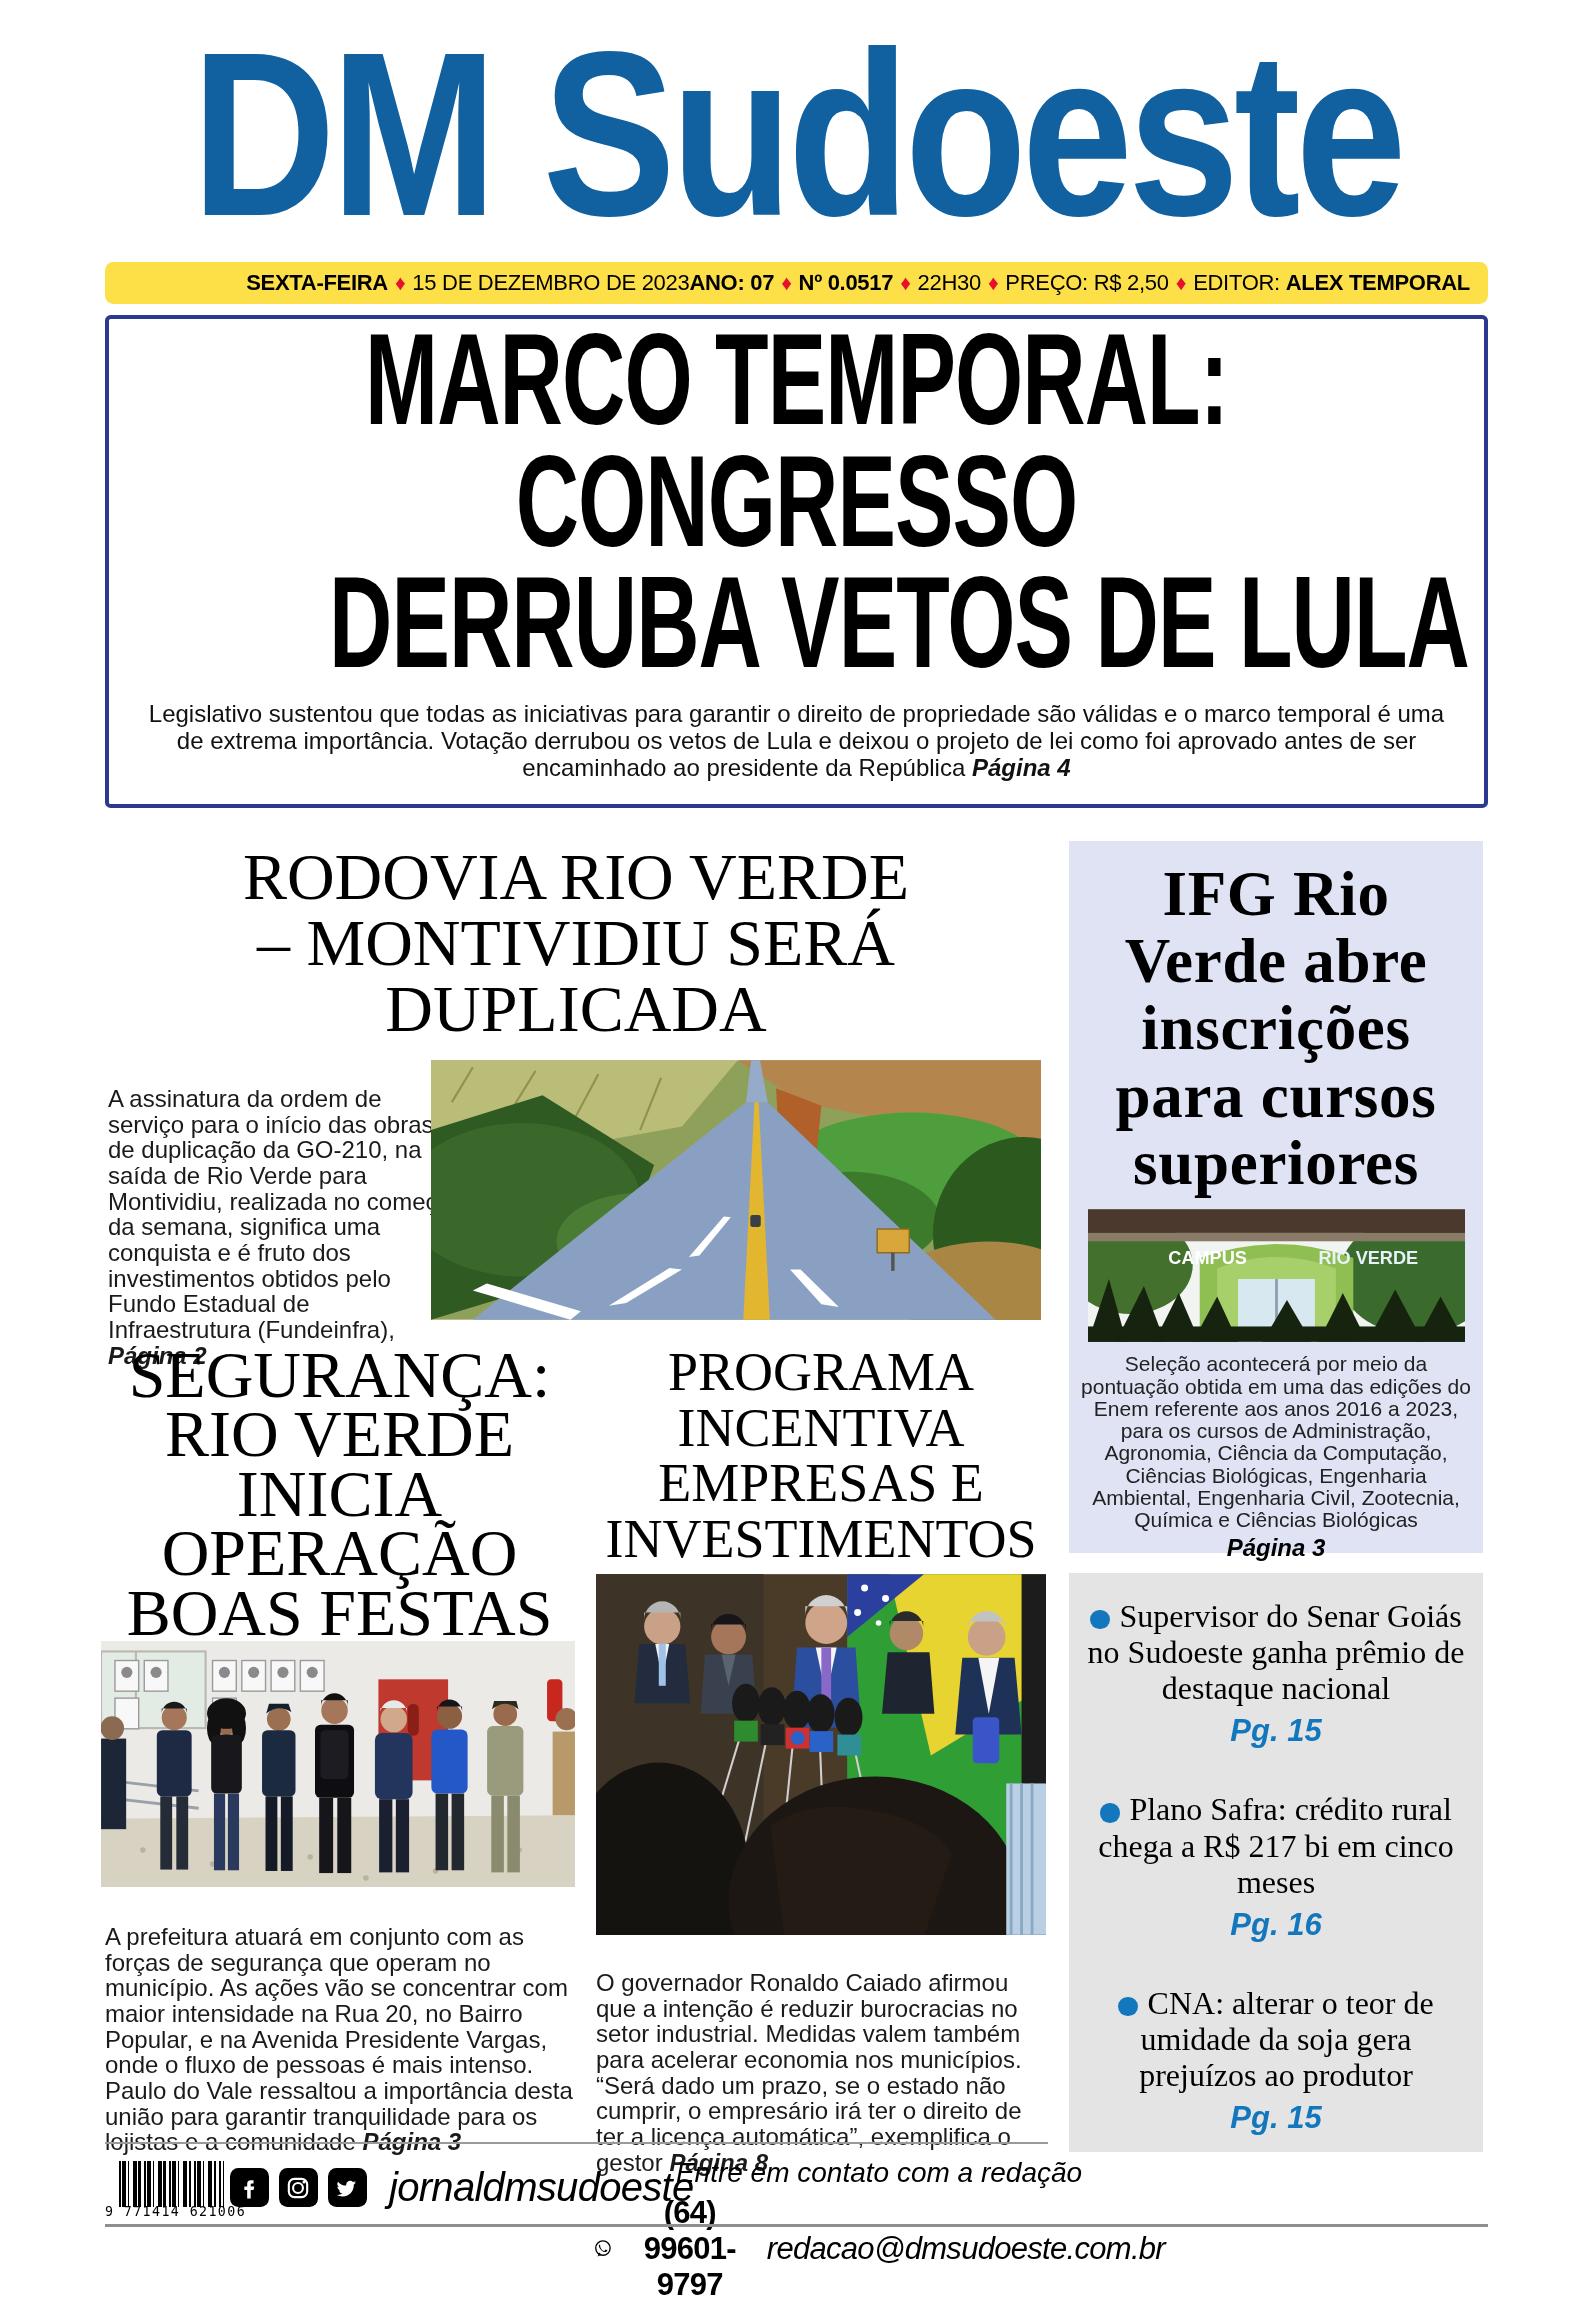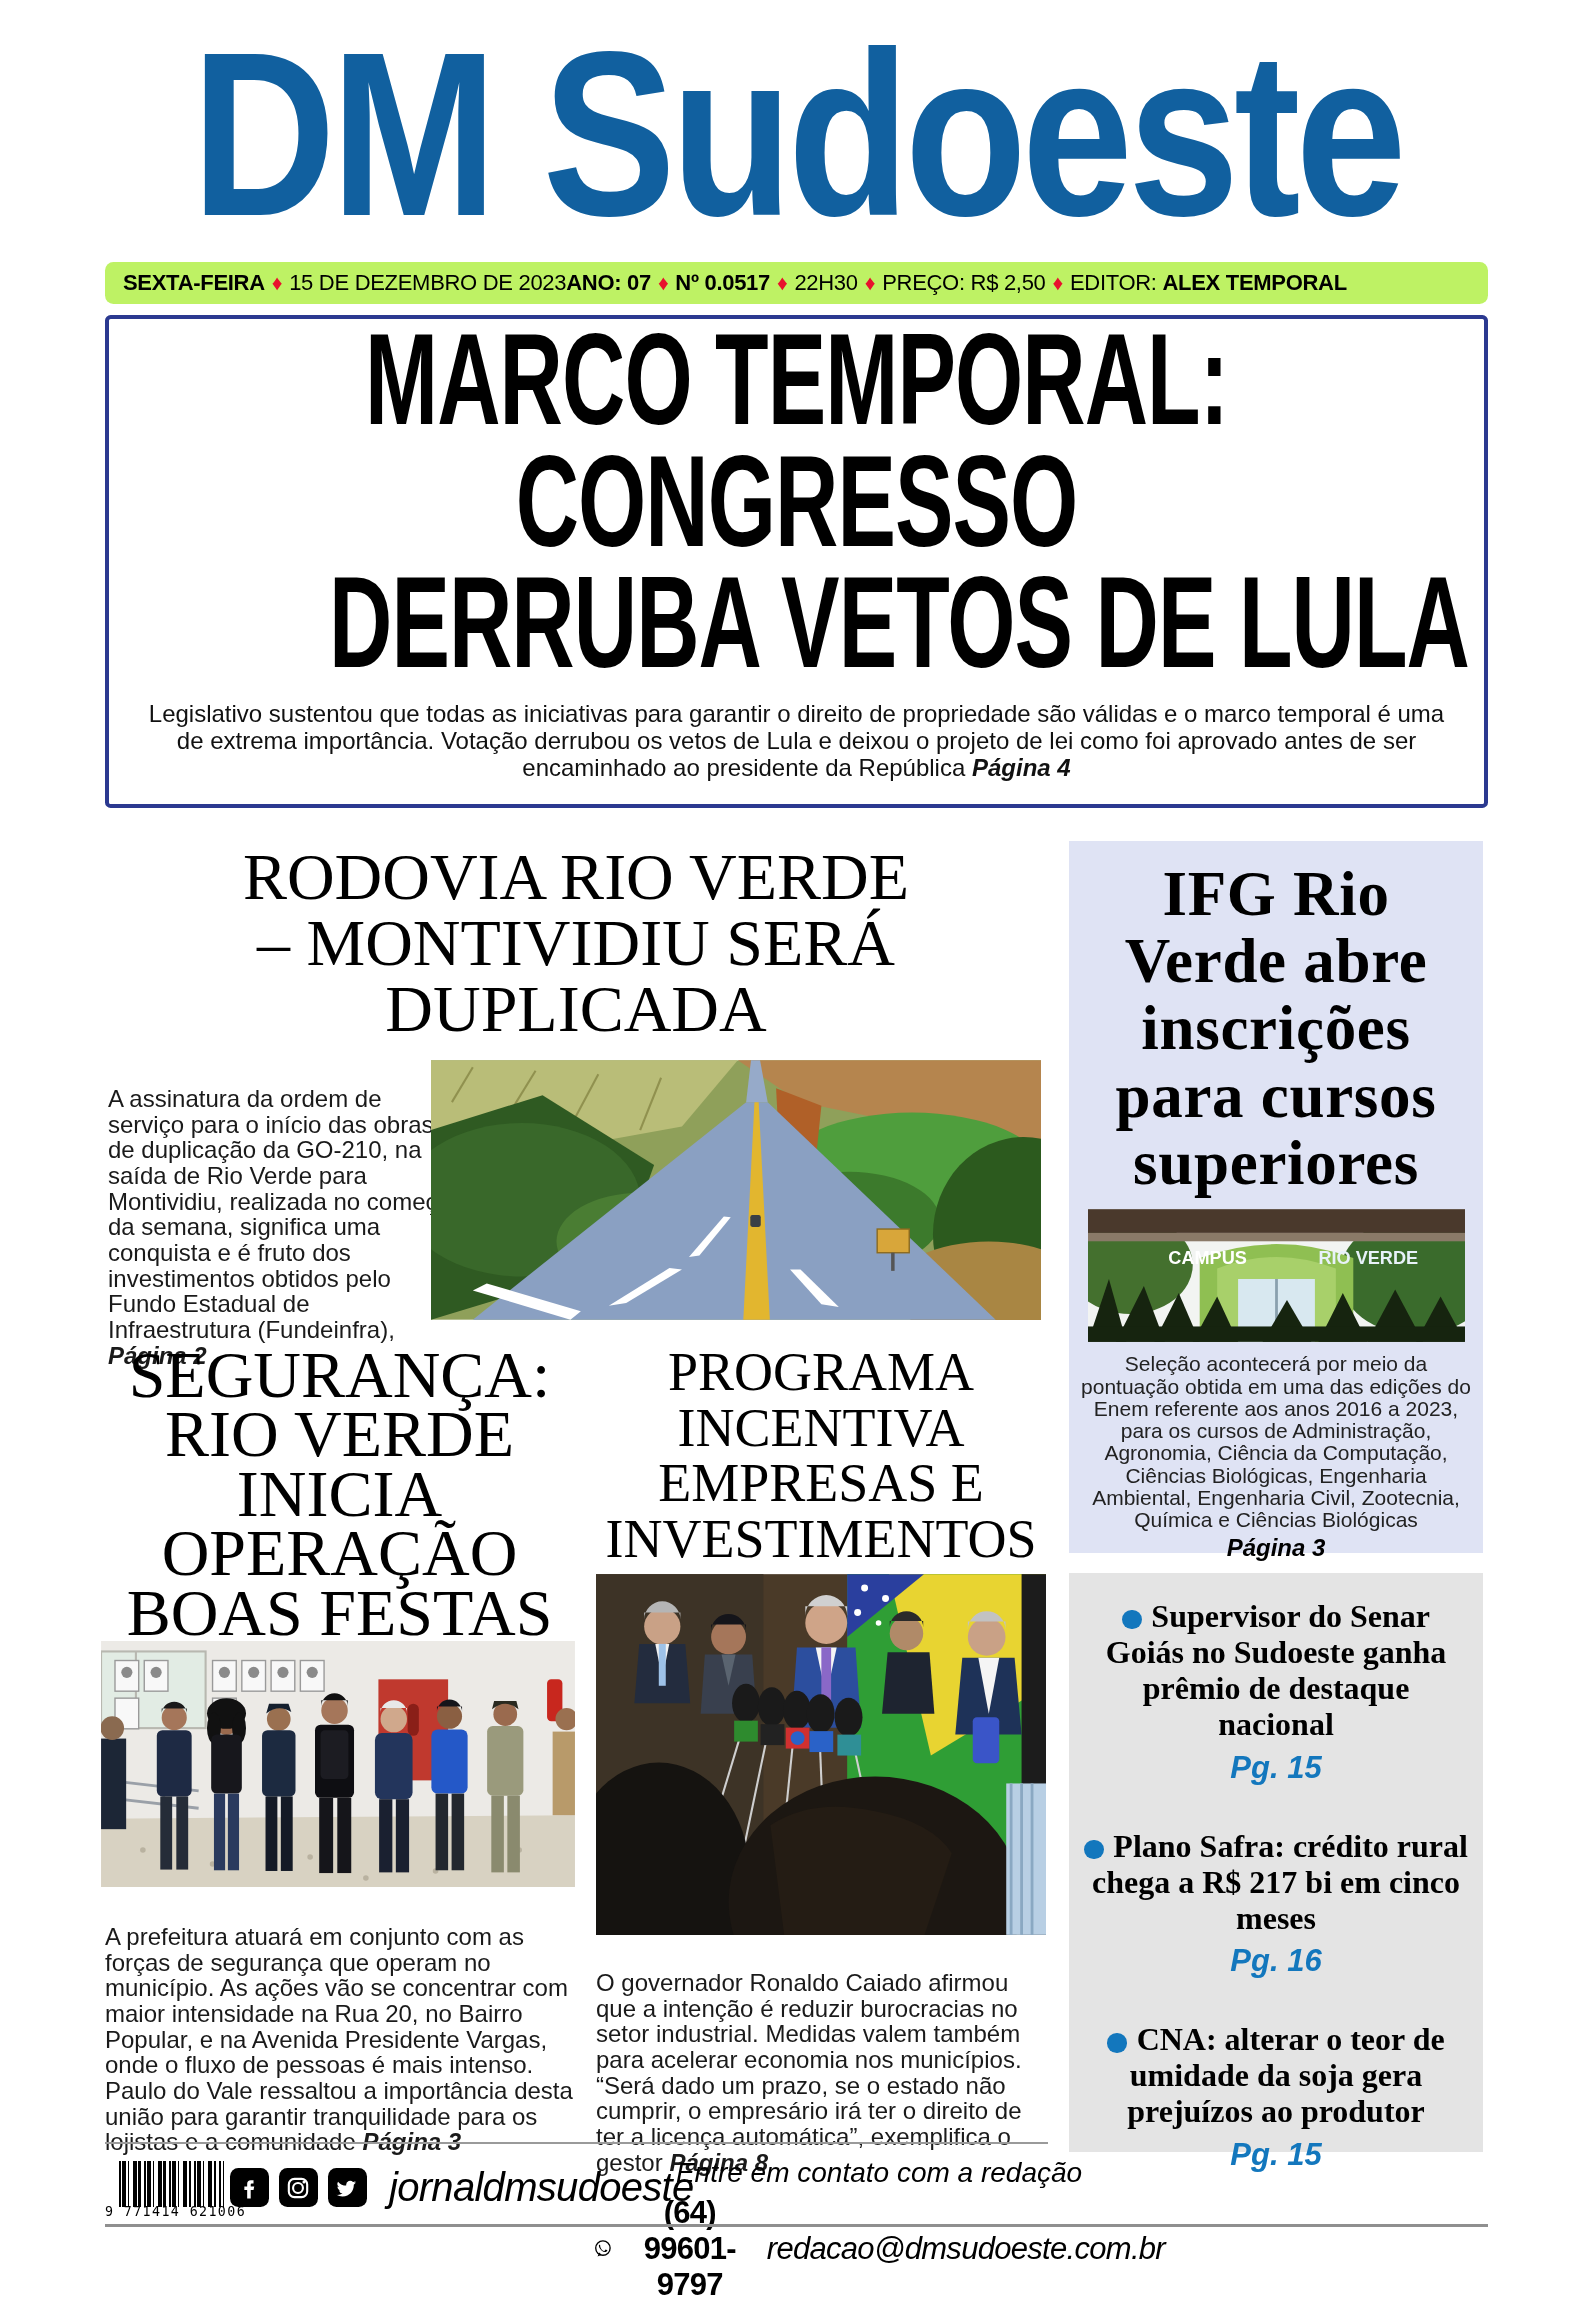--- a/index.html
+++ b/index.html
@@ -6,22 +6,22 @@
   .page{position:relative;width:1593px;height:2307px;background:#fff;overflow:hidden;
         font-family:"Liberation Sans",sans-serif;color:#000;}
   .abs{position:absolute;}
 
   
   .masthead{top:18px;left:0;width:100%;text-align:center;
     font-weight:bold;font-size:222px;line-height:1;color:#11609f;
     letter-spacing:-5.6px;transform:scale(0.9,1.05);transform-origin:center top;white-space:nowrap;}
 
   
-  .datebar{top:262px;left:105px;width:1383px;height:42px;background:#bef264;border-radius:8.4px;
-    display:flex;align-items:center;justify-content:flex-start;padding:3px 18px;box-sizing:border-box;
+  .datebar{top:262px;left:105px;width:1383px;height:42px;background:#fde047;border-radius:8.4px;
+    display:flex;align-items:center;justify-content:flex-end;padding:3px 18px;box-sizing:border-box;
     font-size:22px;letter-spacing:-0.3px;white-space:nowrap;}
   .datebar b{font-weight:bold;}
   .diamond{color:#e8112d;font-size:21px;margin:0 7px;}
 
   
   .mainbox{top:315px;left:105px;width:1383px;height:493px;border:4.9px solid #2b3990;border-radius:5.6px;
     background:#fff;box-sizing:border-box;text-align:center;}
   .mainhead{margin-top:1.4px;font-weight:bold;font-size:129px;line-height:0.93;letter-spacing:-1.4px;
     transform:scaleX(0.68);transform-origin:center top;white-space:nowrap;}
   .maindeck{margin:18px auto 0;width:1325px;font-size:24px;line-height:1.12;font-weight:normal;color:#111;}
@@ -42,21 +42,21 @@
 
   
   .ifgbox{top:841px;left:1069px;width:414px;height:712px;background:#dfe3f4;text-align:center;}
   .ifg-head{margin-top:19.5px;font-family:"Liberation Serif",serif;font-weight:bold;
     font-size:63px;line-height:1.07;letter-spacing:0.7px;}
   .ifg-body{margin:9.8px auto 0;width:391px;font-size:21px;line-height:1.06;color:#222;}
   .ifg-page{margin-top:2.8px;font-size:24px;}
 
   
   .briefbox{top:1573px;left:1069px;width:414px;height:579px;background:#e4e4e4;text-align:center;}
-  .brief{margin-top:25px;font-family:"Liberation Serif",serif;font-weight:bold;
+  .brief{margin-top:25px;font-family:"Liberation Serif",serif;font-weight:normal;
     font-size:32px;line-height:1.13;padding:0 12.6px;}
   .bullet{display:inline-block;width:19.5px;height:19.5px;border-radius:50%;background:#1377bd;
     margin-right:9.8px;vertical-align:middle;}
   .briefpage{margin-top:7px;font-size:31px;font-weight:bold;font-style:italic;color:#1377bd;}
 
   .hr1{top:2142px;left:105px;width:943px;height:2.1px;background:#9a9a9a;}
   .hr2{top:2224px;left:105px;width:1383px;height:2.8px;background:#8f8f8f;}
 
   
   .barcode{top:2161px;left:119px;width:105px;height:46px;

